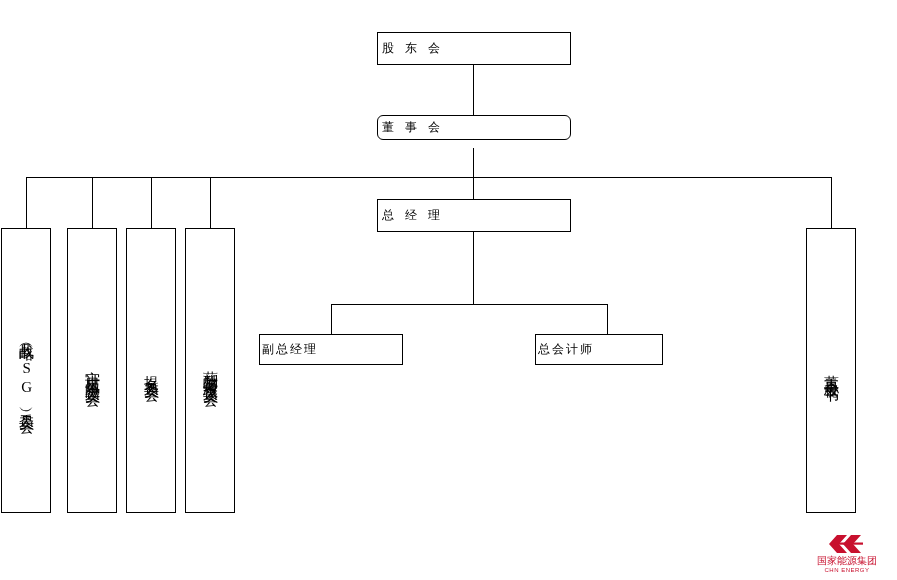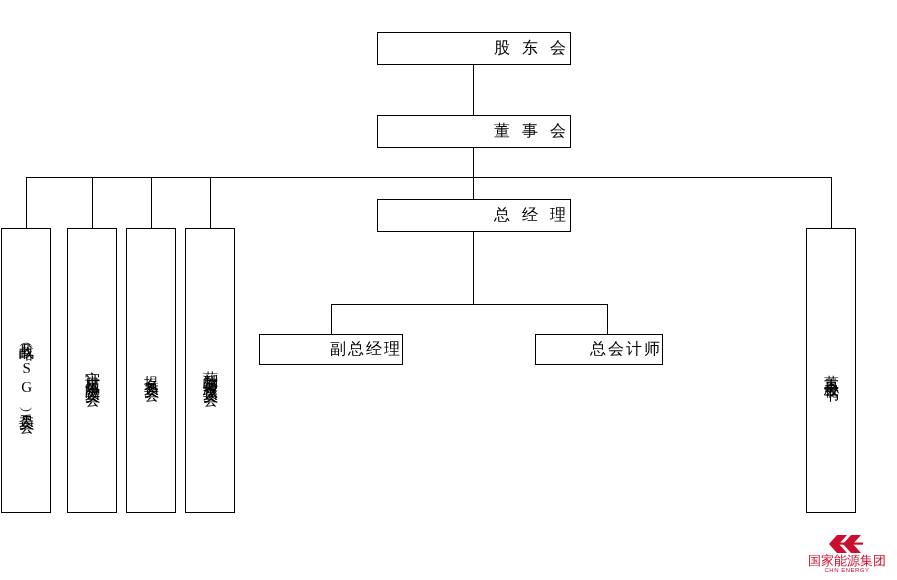--- a/index.html
+++ b/index.html
@@ -18,22 +18,22 @@
     overflow: hidden;
     background: #ffffff;
   }
   .hbox {
     position: absolute;
     box-sizing: border-box;
     border: 1px solid #000000;
     background: #ffffff;
     display: flex;
     align-items: center;
-    justify-content: flex-end;
-    font-size: 16px;
+    justify-content: flex-start;
+    font-size: 12px;
     letter-spacing: 4px;
     text-indent: 4px;
     white-space: nowrap;
   }
   .vbox {
     position: absolute;
     box-sizing: border-box;
     border: 1px solid #000000;
     background: #ffffff;
     display: flex;
@@ -67,21 +67,21 @@
     justify-content: flex-start;
   }
   #logo .mark {
     width: 40px;
     height: 22px;
     position: relative;
   }
   #logo .mark svg { display: block; }
   #logo .cn {
     font-family: "Liberation Sans", sans-serif;
-    font-size: 13px;
+    font-size: 10px;
     color: #c8102e;
     letter-spacing: 0px;
     line-height: 10px;
     margin-top: 1px;
     white-space: nowrap;
   }
   #logo .en {
     font-family: "Liberation Sans", sans-serif;
     font-size: 6px;
     color: #c8102e;
@@ -92,21 +92,21 @@
 </style>
 </head>
 <body>
 
 <div id="canvas">
 
   <div class="hbox" style="left:377px; top:32px; width:194px; height:33px;">
     <span>股 东 会</span>
   </div>
 
-  <div class="hbox" style="left:377px; top:115px; width:194px; height:33px;">
+  <div class="hbox" style="left:377px; top:115px; width:194px; height:25px;border-radius:6px;">
     <span>董 事 会</span>
   </div>
 
   <div class="hbox" style="left:259px; top:334px; width:144px; height:31px; letter-spacing:2px; text-indent:2px;">
     <span>副总经理</span>
   </div>
 
   <div class="hbox" style="left:377px; top:199px; width:194px; height:33px;">
     <span>总 经 理</span>
   </div>

